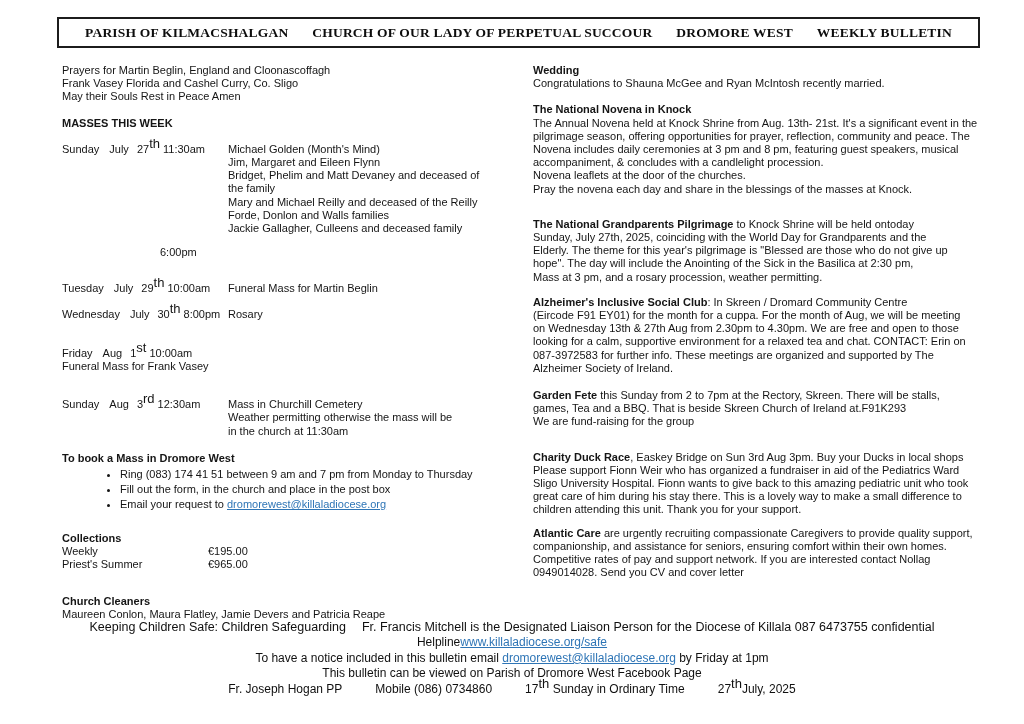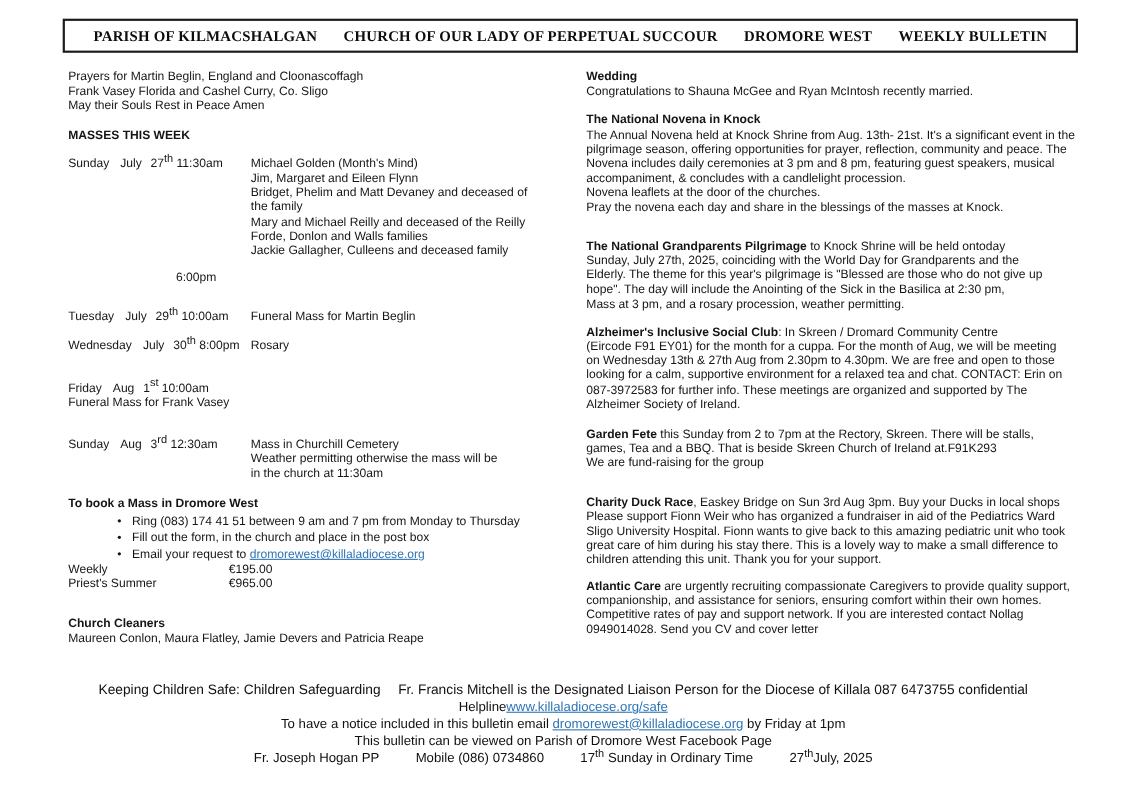--- a/index.html
+++ b/index.html
@@ -18,21 +18,21 @@
     letter-spacing:.2px;white-space:nowrap;color:#0d0d0d;
   }
   
   .col-left{position:absolute;left:62px;top:64px;width:450px;font-size:11px;line-height:13.2px;}
   .col-right{position:absolute;left:533px;top:64px;width:478px;font-size:11px;line-height:13.2px;}
   p{margin:0;}
   .pre{white-space:pre-line;}
   .bold{font-weight:bold;}
   .h-sec{font-weight:bold;}
   a.link{color:#2e75b6;text-decoration:underline;cursor:pointer;}
-  sup{font-size:10px;line-height:0;vertical-align:super;}
+  sup{font-size:13px;line-height:0;vertical-align:super;}
   
   .masses-heading{margin-top:13px;}
   .m-row{display:flex;}
   .mt1{margin-top:13px;} .mt2{margin-top:11px;flex-direction:column;} .mt3{margin-top:23px;}
   .mt4{margin-top:12px;} .mt5{margin-top:26px;flex-direction:column;} .mt6{margin-top:25px;}
   .m-when{flex:none;width:166px;white-space:nowrap;}
   .m-when .day{margin-right:10px;}
   .m-when .month{margin-right:8px;}
   .m-when .time{margin-left:3px;}
   .m-when-sub{flex:none;width:166px;padding-left:98px;box-sizing:border-box;white-space:nowrap;}
@@ -130,20 +130,21 @@
 in the church at 11:30am</span>
     </div>
 
     <p class="booking-heading">To book a Mass in Dromore West</p>
     <ul class="booking-list">
       <li>Ring (083) 174 41 51 between 9 am and 7 pm from Monday to Thursday</li>
       <li>Fill out the form, in the church and place in the post box</li>
       <li><span>Email your request to </span><a class="link">dromorewest@killaladiocese.org</a></li>
     </ul>
 
+    <p class="collections-heading">Collections</p>
     <div class="c-row">
       <span class="c-label">Weekly</span>
       <span>€195.00</span>
     </div>
     <div class="c-row">
       <span class="c-label">Priest's Summer</span>
       <span>€965.00</span>
     </div>
 
     <p class="cleaners-heading">Church Cleaners</p>

